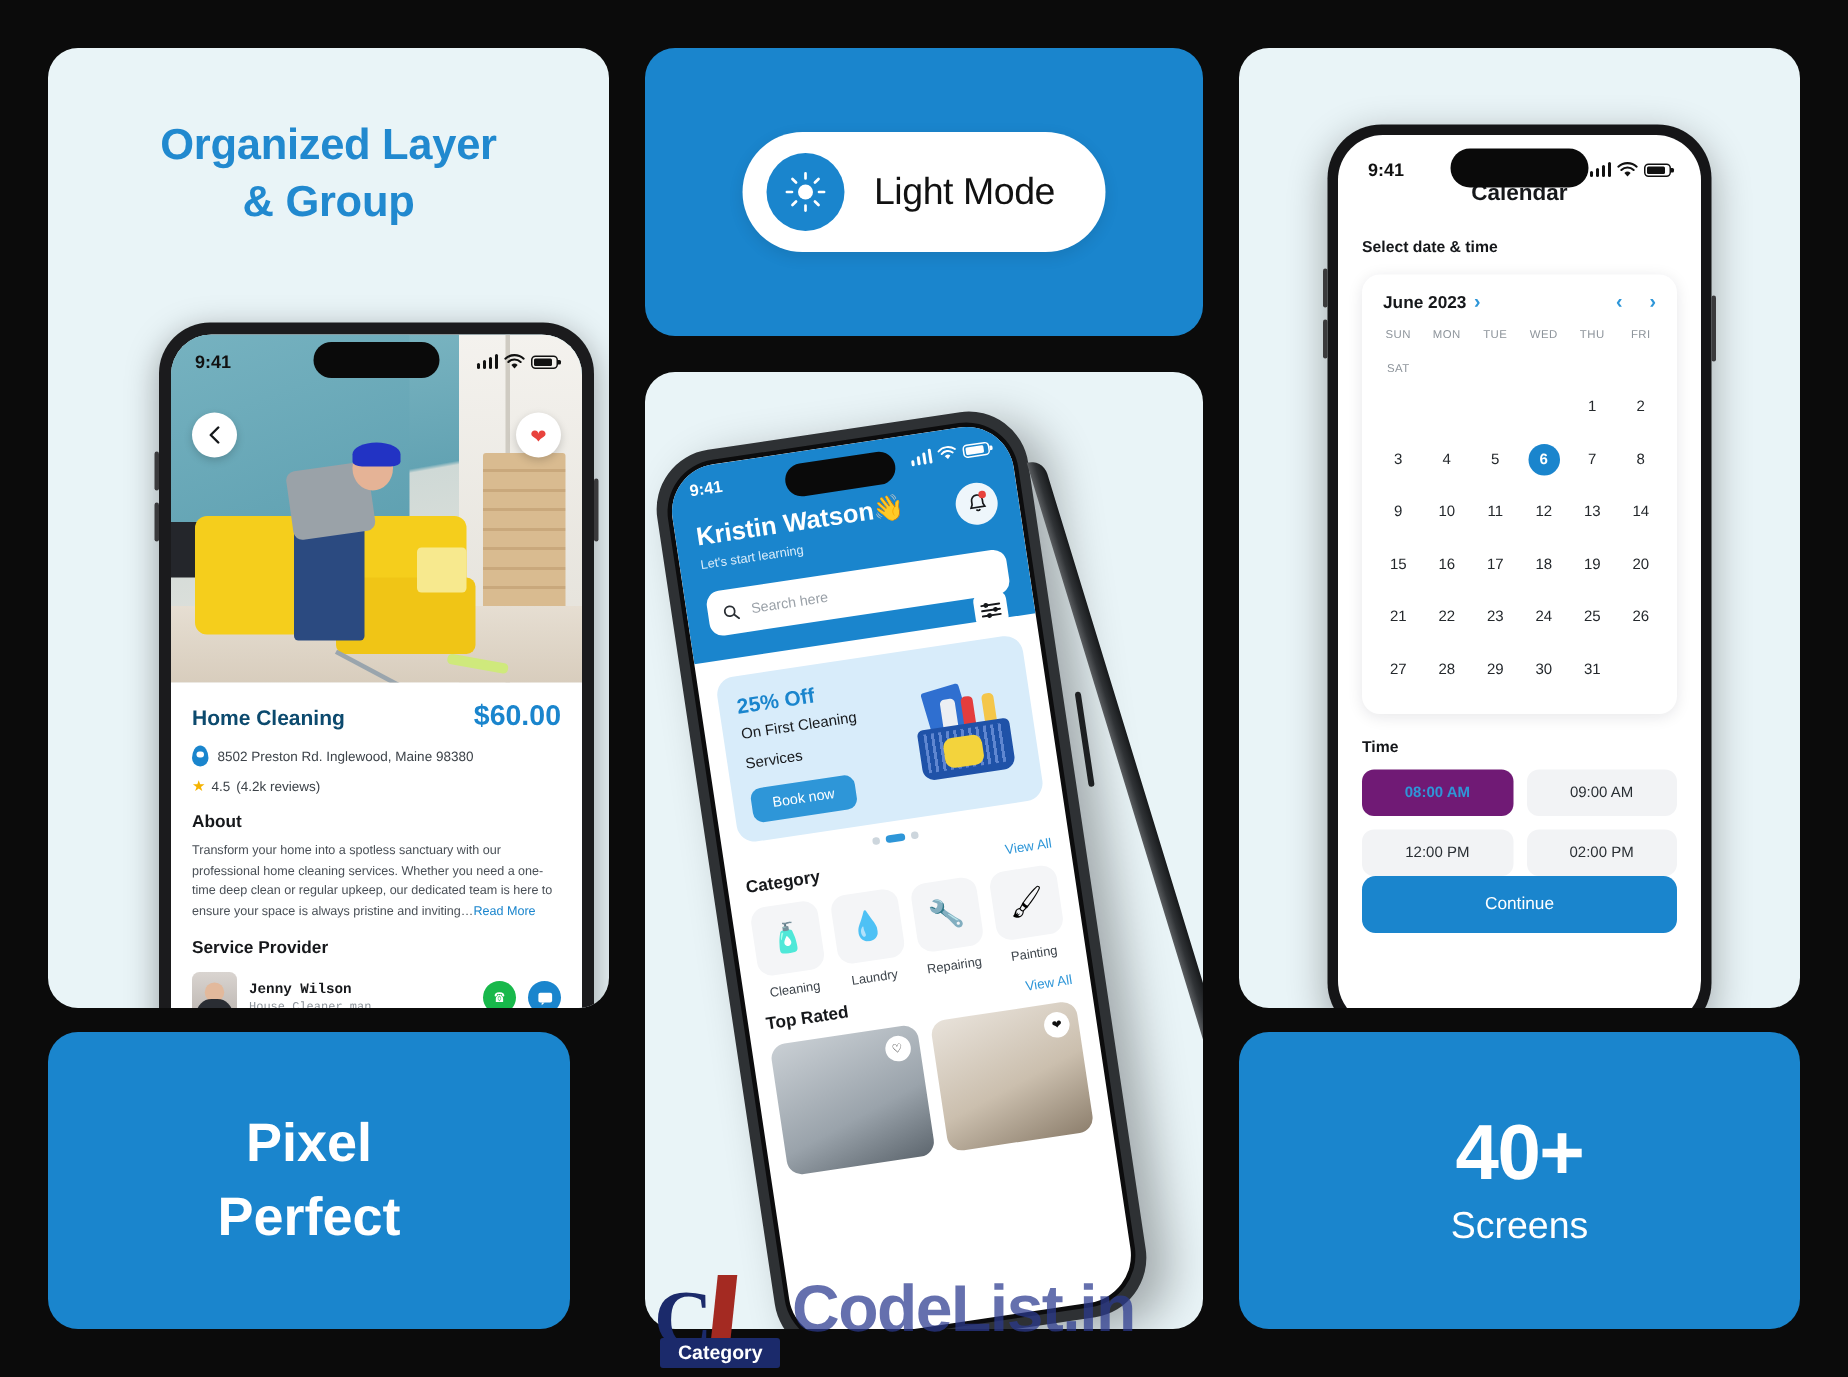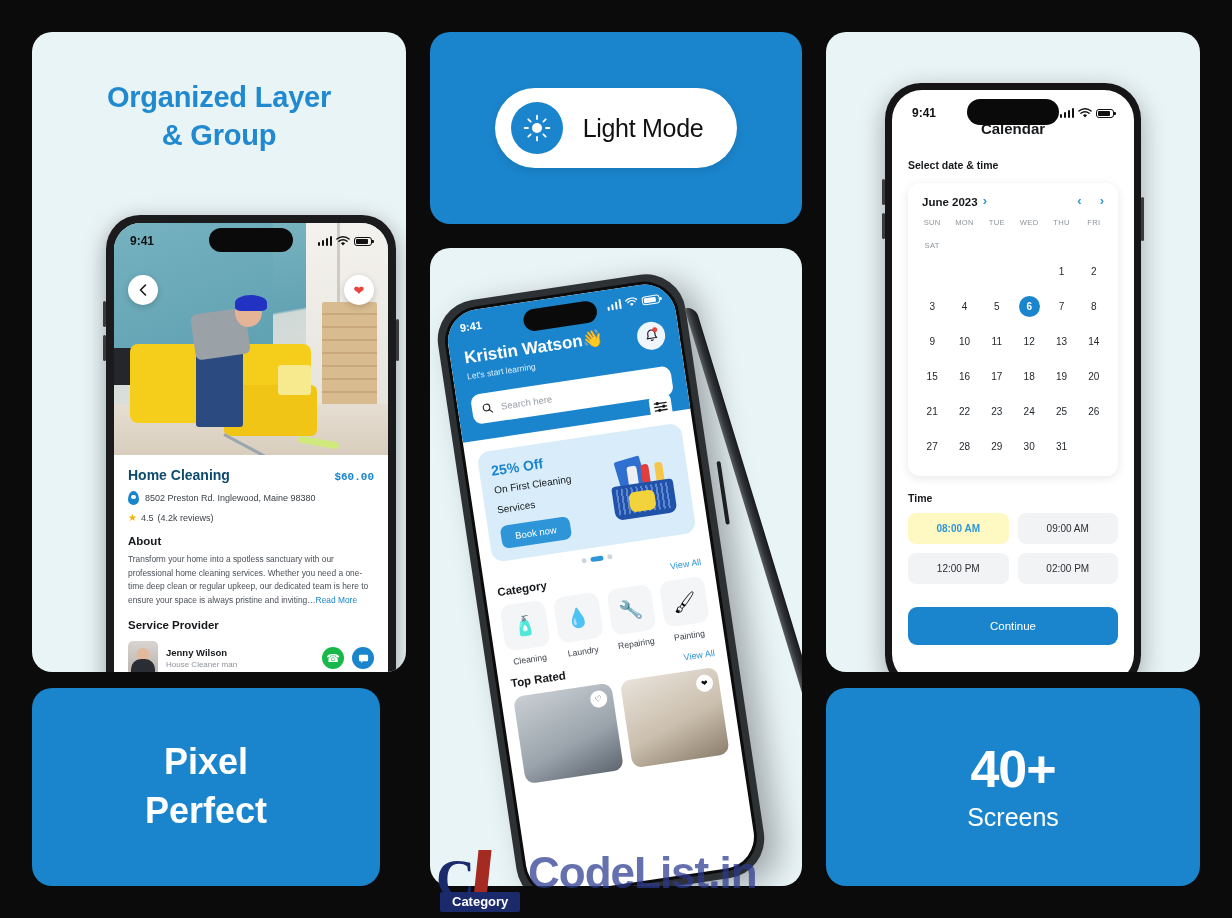--- a/index.html
+++ b/index.html
@@ -83,32 +83,32 @@
   .bars i { width:2.5px; background:#111; border-radius:1px; display:block; }
   .bars i:nth-child(1){height:4px}.bars i:nth-child(2){height:6px}
   .bars i:nth-child(3){height:8px}.bars i:nth-child(4){height:10px}
   .batt { width:18px;height:9px;border:1.3px solid #111;border-radius:3px;position:relative; }
   .batt:after{content:"";position:absolute;left:1px;top:1px;bottom:1px;right:3px;background:#111;border-radius:1px;}
   .batt:before{content:"";position:absolute;right:-3px;top:2.5px;width:1.6px;height:3px;background:#111;border-radius:0 1px 1px 0;}
 
   .detail { padding: 12px 14px 0 14px; }
   .detail-top { display:flex; justify-content:space-between; align-items:baseline; }
   .detail-title { font-size:14px; font-weight:700; color:#0c4a6e; }
-  .detail-price { font-size:11px; font-weight:700; color:#1a85cd;font-family:Liberation Mono, monospace; }
+  .detail-price { font-size:19px; font-weight:700; color:#1a85cd; }
   .detail-addr { display:flex; align-items:center; gap:6px; margin-top:8px;
     font-size:9px; color:#3c4248; }
   .pin { width:11px;height:14px;background:#1a85cd;border-radius:50% 50% 50% 50%/60% 60% 40% 40%;position:relative;flex:0 0 auto;}
   .pin:after{content:"";position:absolute;left:3.2px;top:3.5px;width:4.5px;height:4.5px;background:#fff;border-radius:50%;}
   .pin:before{content:"";position:absolute;left:4px;top:9px;border-left:1.8px solid transparent;border-right:1.8px solid transparent;border-top:4px solid #1a85cd;}
   .detail-rate { display:flex; align-items:center; gap:4px; margin-top:7px; font-size:9px; color:#3c4248; }
   .star { color:#f5b301; font-size:10px; }
   .detail-h { font-size:11.5px; font-weight:700; color:#16181b; margin-top:12px; }
   .detail-p { font-size:8.4px; line-height:1.62; color:#4a5057; margin-top:6px; }
   .readmore { color:#1a85cd; }
-  .provider-row { display:flex; align-items:center; margin-top:10px; }
+  .provider-row { display:flex; align-items:center; margin-top:10px;font-family:Liberation Mono, monospace; }
   .avatar { width:30px;height:34px;border-radius:5px;overflow:hidden;flex:0 0 auto;
     background:linear-gradient(180deg,#d9d4d0,#b9b2ad); position:relative; }
   .avatar:before{content:"";position:absolute;left:50%;top:18%;transform:translateX(-50%);
     width:13px;height:13px;border-radius:50%;background:#e2b99c;}
   .avatar:after{content:"";position:absolute;left:50%;bottom:0;transform:translateX(-50%);
     width:24px;height:16px;border-radius:10px 10px 0 0;background:#2a2d33;}
   .prov-name { font-size:9.5px;font-weight:700;color:#16181b; }
   .prov-role { font-size:8px;color:#8d949b;margin-top:2px; }
   .prov-meta { margin-left:8px; flex:1; }
   .act { width:22px;height:22px;border-radius:50%;display:flex;align-items:center;
@@ -223,22 +223,22 @@
   .grid7 { display:grid; grid-template-columns:repeat(6,1fr); }
   .dow { font-size:7.6px; color:#8d949b; text-align:center; padding:10px 0 4px 0; letter-spacing:.3px; }
   .day { font-size:10px; color:#24282c; text-align:center; padding:7px 0; position:relative; }
   .day span { display:inline-flex; width:21px;height:21px; align-items:center; justify-content:center; border-radius:50%; }
   .day.sel span { background:#1a85cd; color:#fff; font-weight:600; }
   .day.empty { visibility:hidden; }
   .time-h { font-size:10.5px; font-weight:700; color:#16181b; margin-top:16px; }
   .slots { display:grid; grid-template-columns:1fr 1fr; gap:9px; margin-top:9px; }
   .slot { background:#f2f3f5; border-radius:8px; height:31px; display:flex;
     align-items:center; justify-content:center; font-size:10px; color:#2a2f34; }
-  .slot.on { background:#fef9c3; color:#2e96d8; font-weight:600; }
-  .cont-btn { margin-top:23px; background:#1a85cd; color:#fff; border:none;
+  .slot.on { background:#701a75; color:#2e96d8; font-weight:600; }
+  .cont-btn { background:#1a85cd; color:#fff; border:none;
     width:100%; height:38px; border-radius:9px; font-size:11.5px; font-family:inherit; }
 
   
   #cardScreens { left:826px; top:688px; width:374px; height:198px;
     display:flex; flex-direction:column; align-items:center; justify-content:center; }
   .scr-num { color:#fff; font-size:52px; font-weight:600; letter-spacing:-1px; line-height:1; }
   .scr-lbl { color:#fff; font-size:25px; margin-top:8px; }
 
   
   #wm { position:absolute; left:430px; top:846px; width:420px; height:72px;

